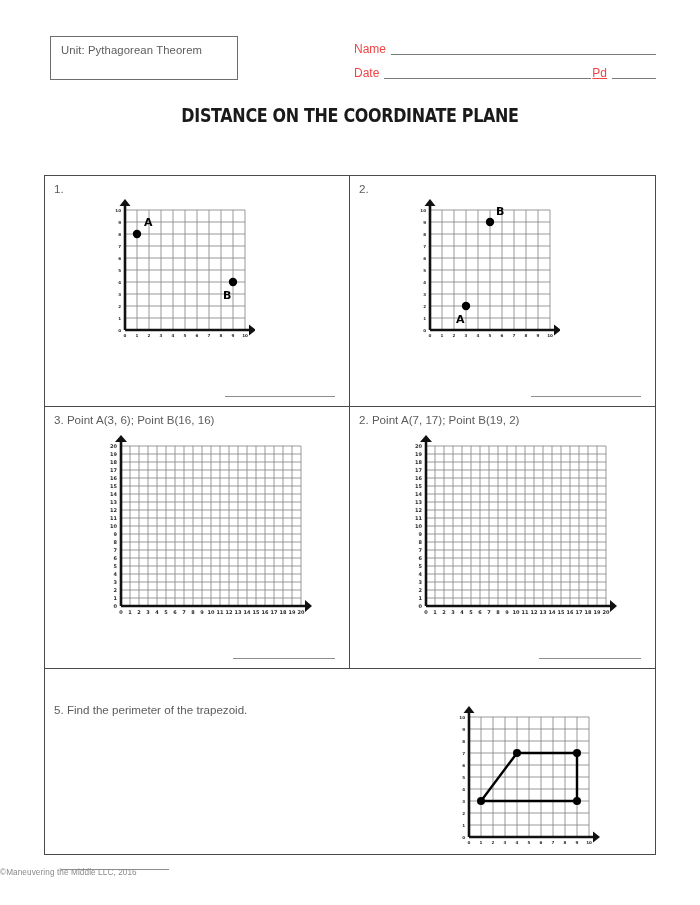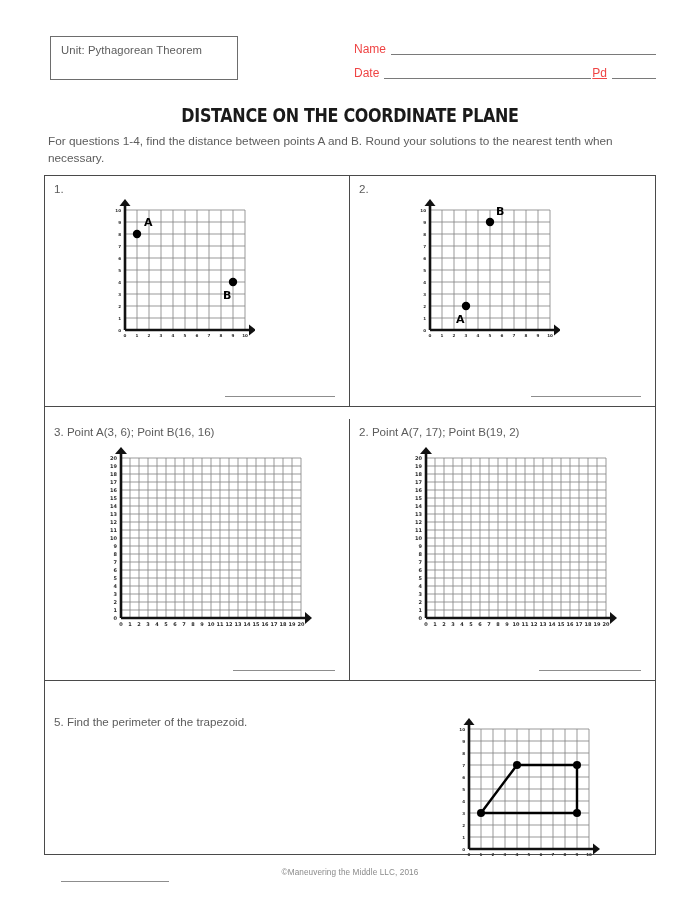--- a/index.html
+++ b/index.html
@@ -98,21 +98,21 @@
     height: 680px;
     border: 1.3px solid #4a4a4a;
     box-sizing: border-box;
   }
   .qrow {
     display: flex;
     width: 100%;
     box-sizing: border-box;
   }
   .qrow.r1 { height: 231px; border-bottom: 1.3px solid #4a4a4a; }
-  .qrow.r2 { height: 262px; border-bottom: 1.3px solid #4a4a4a; margin-top: 12px; }
+  .qrow.r2 { height: 262px; border-bottom: 1.3px solid #4a4a4a; }
   .qrow.r3 { height: 184px; margin-top: 28px; }
   .qcell {
     position: relative;
     box-sizing: border-box;
     flex: 1 1 50%;
   }
   .qcell.left { border-right: 1.3px solid #4a4a4a; }
   .qcell.full { flex: 1 1 100%; }
 
   .qlabel {
@@ -168,21 +168,20 @@
     fill: none;
     stroke-linejoin: miter;
     stroke-linecap: round;
   }
 
   
   .footer {
     position: absolute;
     left: 0; top: 868px;
     width: 700px;
-    text-align: center;
     font-size: 8.2px;
     color: #8a8a8a;
     letter-spacing: .1px;
   }
 </style>
 </head>
 <body>
 
 <div class="page">
 
@@ -200,21 +199,20 @@
       <div class="nd-row">
         <span class="lbl">Date</span>
         <span class="rule"></span>
         <span class="pd">Pd</span>
         <span class="rule short"></span>
       </div>
     </div>
   </div>
 
   <div class="title">DISTANCE ON THE COORDINATE PLANE</div>
-  <div class="instructions">For questions 1-4, find the distance between points A and B. Round your solutions to the nearest tenth when necessary.</div>
 
   <div class="qgrid">
 
     <div class="qrow r1">
 
       <div class="qcell left">
         <div class="qlabel">1.</div>
         <div class="graph-wrap g1">
           <svg width="152" height="152" viewBox="0 0 152 152">
             <g>

